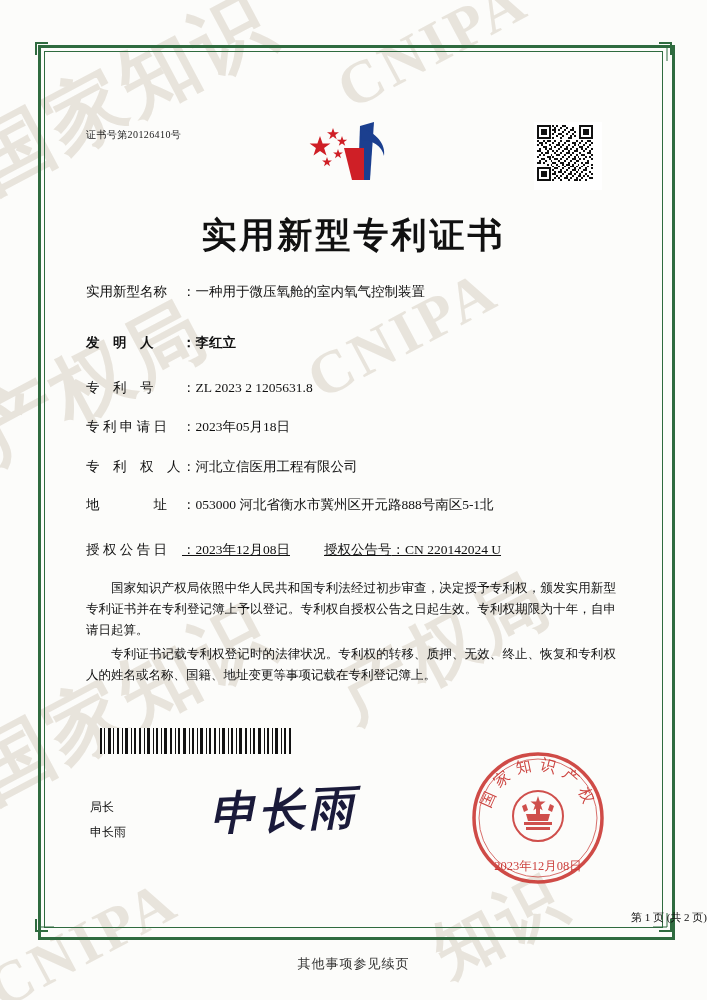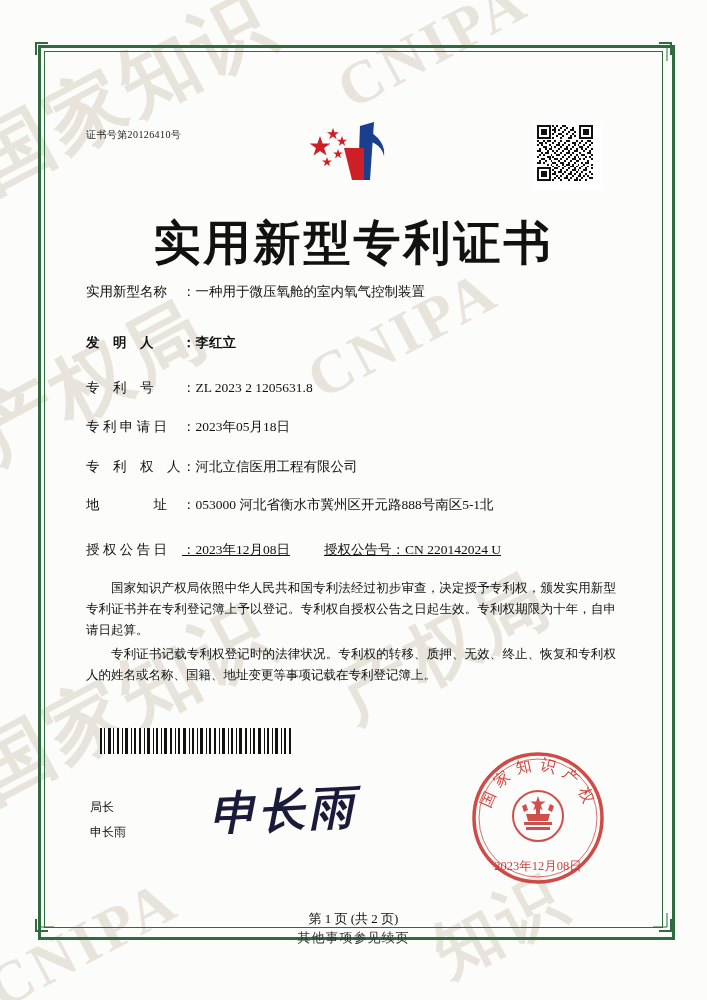--- a/index.html
+++ b/index.html
@@ -93,21 +93,21 @@
     background: #fff;
     padding: 3px;
   }
   .qr svg { display: block; }
 
   .title {
     position: absolute;
     left: 0; top: 212px;
     width: 707px;
     text-align: center;
-    font-size: 47px;
+    font-size: 35px;
     font-weight: bold;
     letter-spacing: 3px;
     color: #111;
     font-family: "Liberation Serif", "DejaVu Serif", serif;
   }
 
   .field {
     position: absolute;
     left: 86px;
     font-size: 13.5px;
@@ -160,28 +160,28 @@
     font-style: italic;
     font-weight: bold;
     letter-spacing: 3px;
     transform: rotate(-3deg);
   }
 
   .page-no {
     position: absolute;
     left: 0; top: 910px;
     width: 707px;
-    text-align: center;
-    font-size: 13px;
+    text-align: right;
+    font-size: 11px;
     color: #111;
   }
 
   .footnote {
     position: absolute;
-    left: 0; top: 929px;
+    left: 0; top: 955px;
     width: 707px;
     text-align: center;
     font-size: 13px;
     color: #333;
     letter-spacing: 1px;
   }
 </style>
 </head>
 <body>
 

